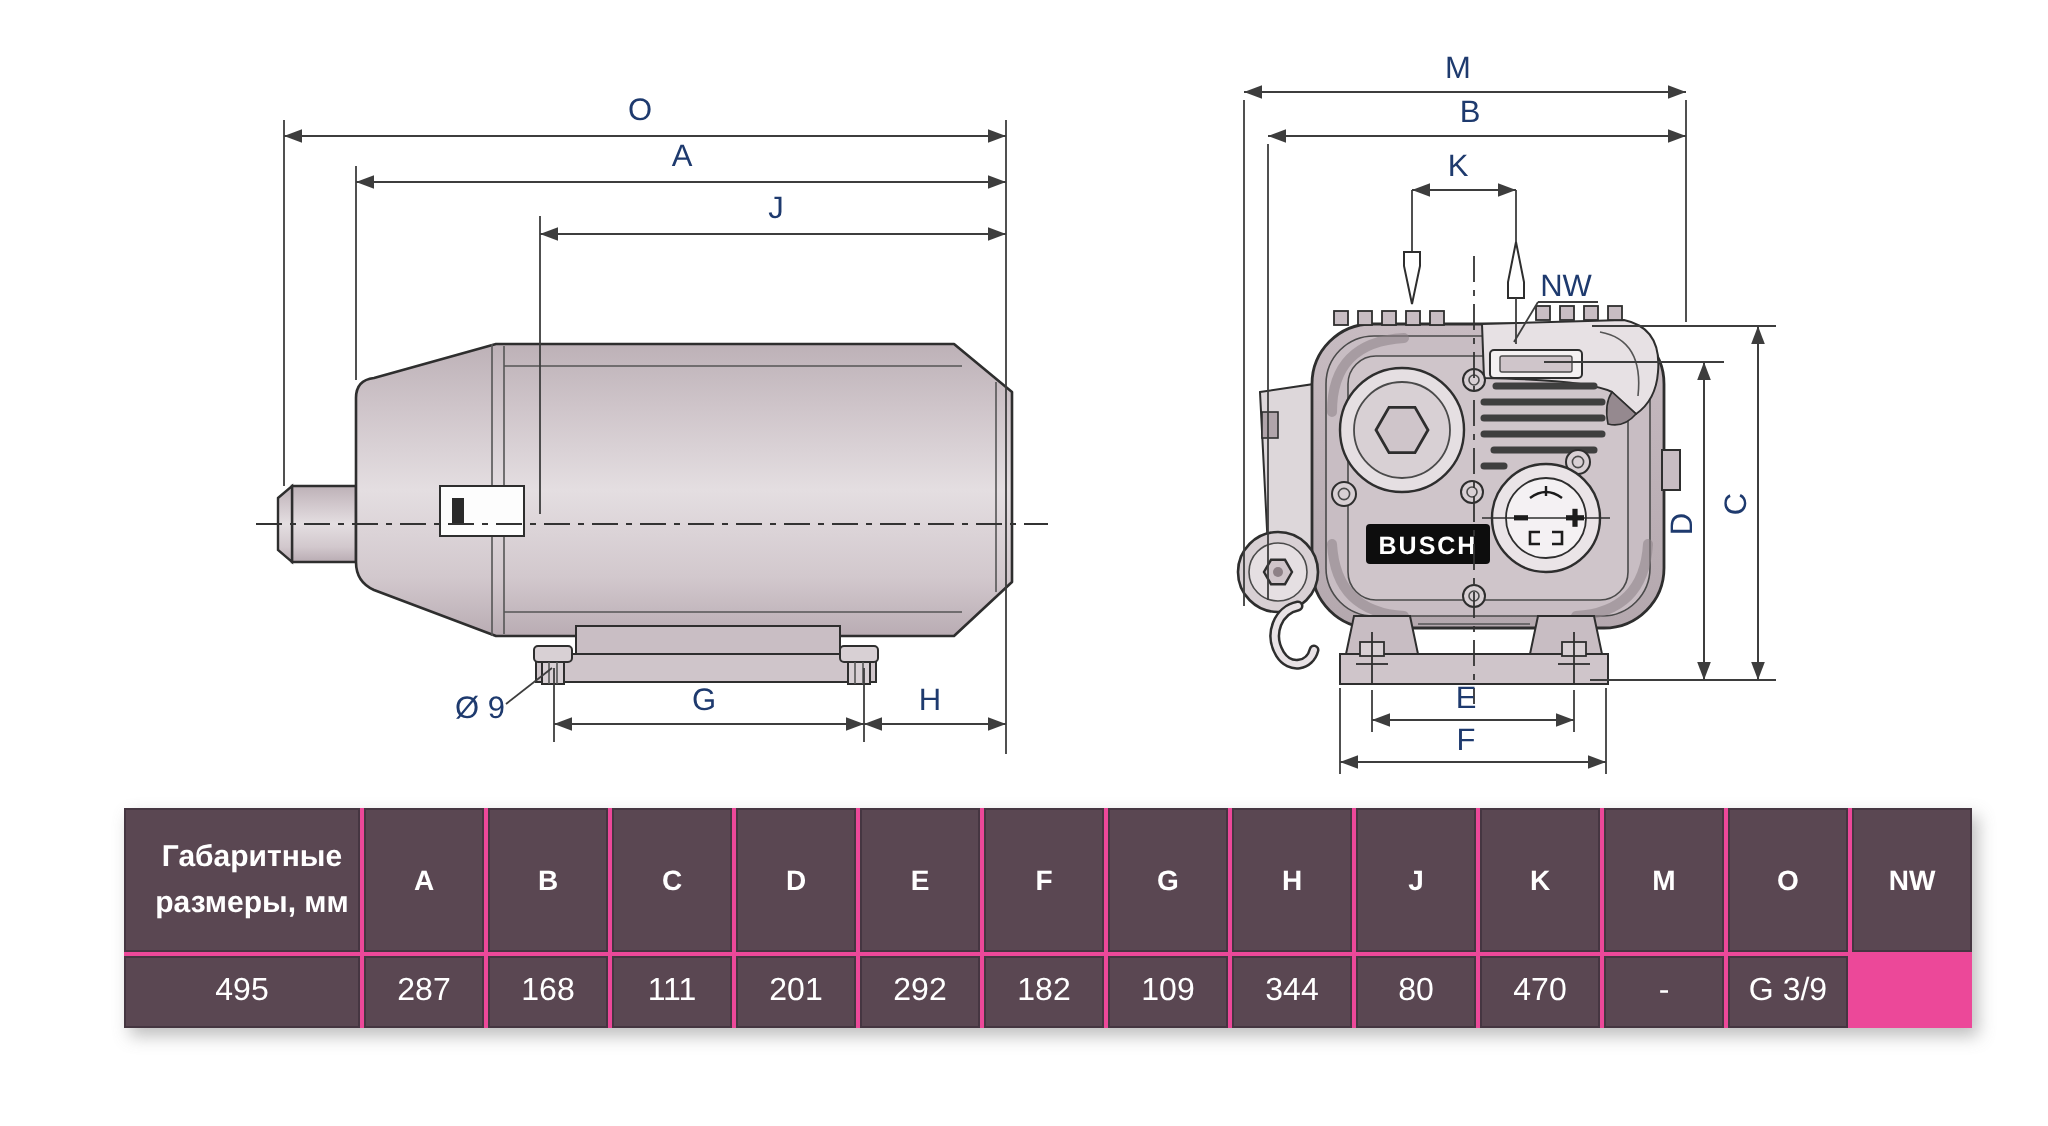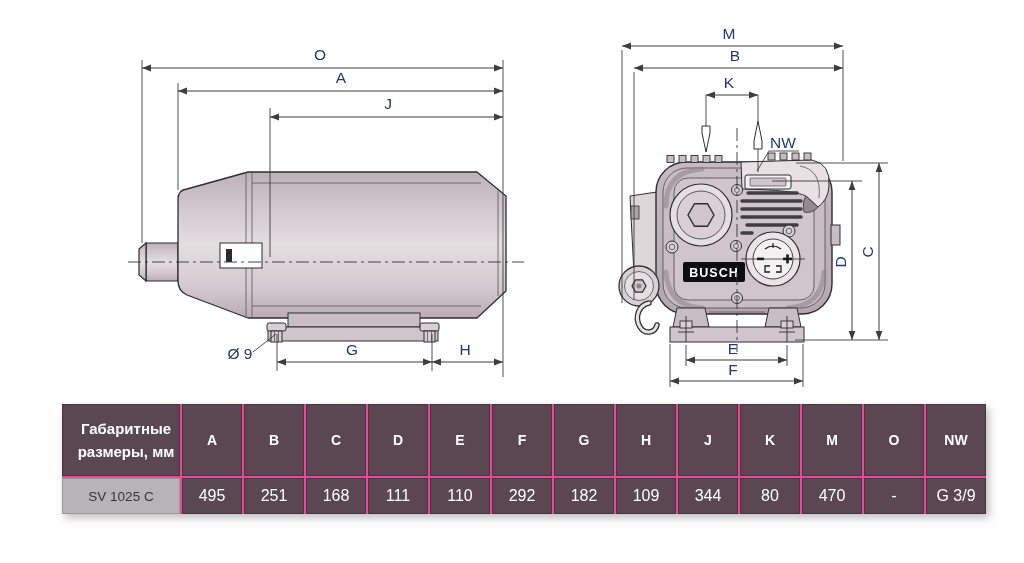--- a/index.html
+++ b/index.html
@@ -258,26 +258,25 @@
     <div class="hc">E</div>
     <div class="hc">F</div>
     <div class="hc">G</div>
     <div class="hc">H</div>
     <div class="hc">J</div>
     <div class="hc">K</div>
     <div class="hc">M</div>
     <div class="hc">O</div>
     <div class="hc">NW</div>
 
-    <div class="rl">SV 1025 C</div>
     <div class="vc">495</div>
-    <div class="vc">251</div>
+    <div class="vc">287</div>
     <div class="vc">168</div>
     <div class="vc">111</div>
-    <div class="vc">110</div>
+    <div class="vc">201</div>
     <div class="vc">292</div>
     <div class="vc">182</div>
     <div class="vc">109</div>
     <div class="vc">344</div>
     <div class="vc">80</div>
     <div class="vc">470</div>
     <div class="vc">-</div>
     <div class="vc">G 3/9</div>
   </div>
 </div>

